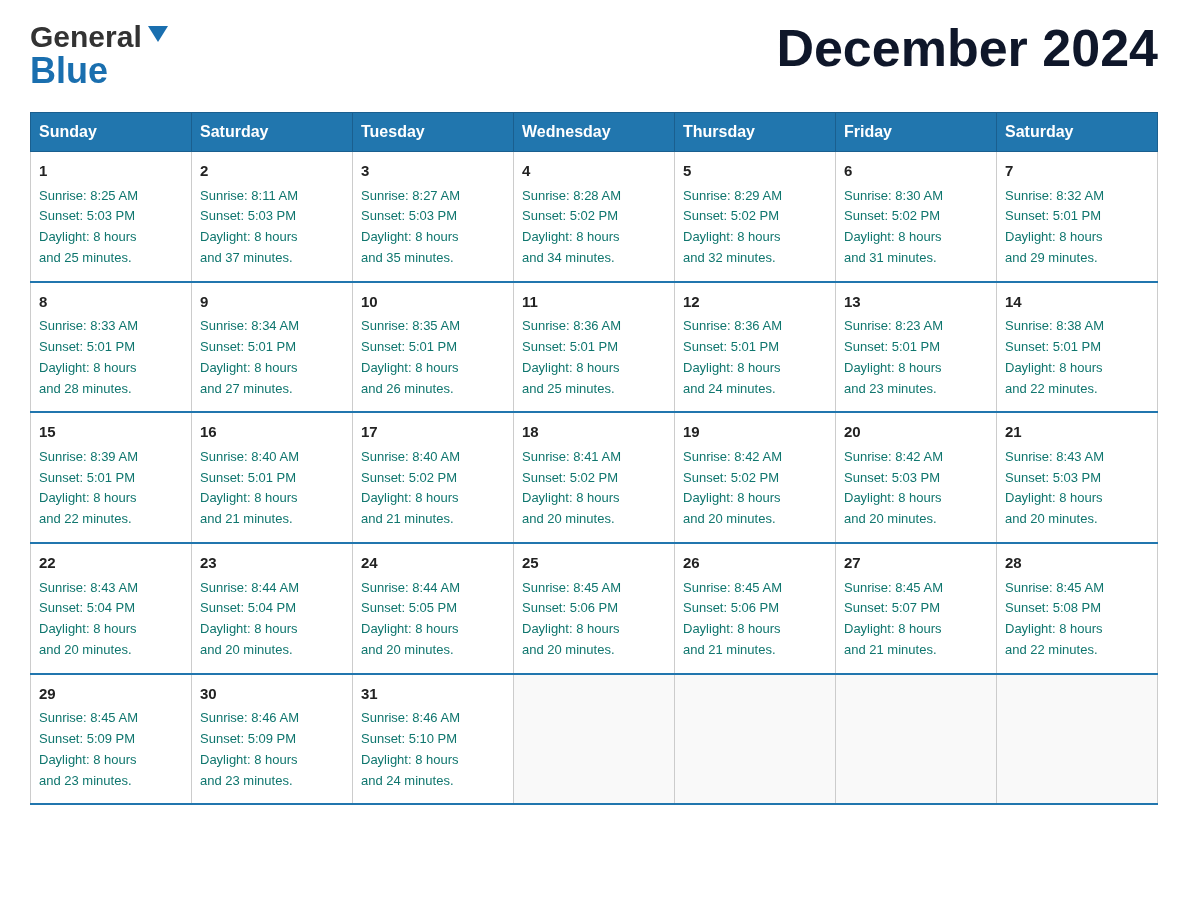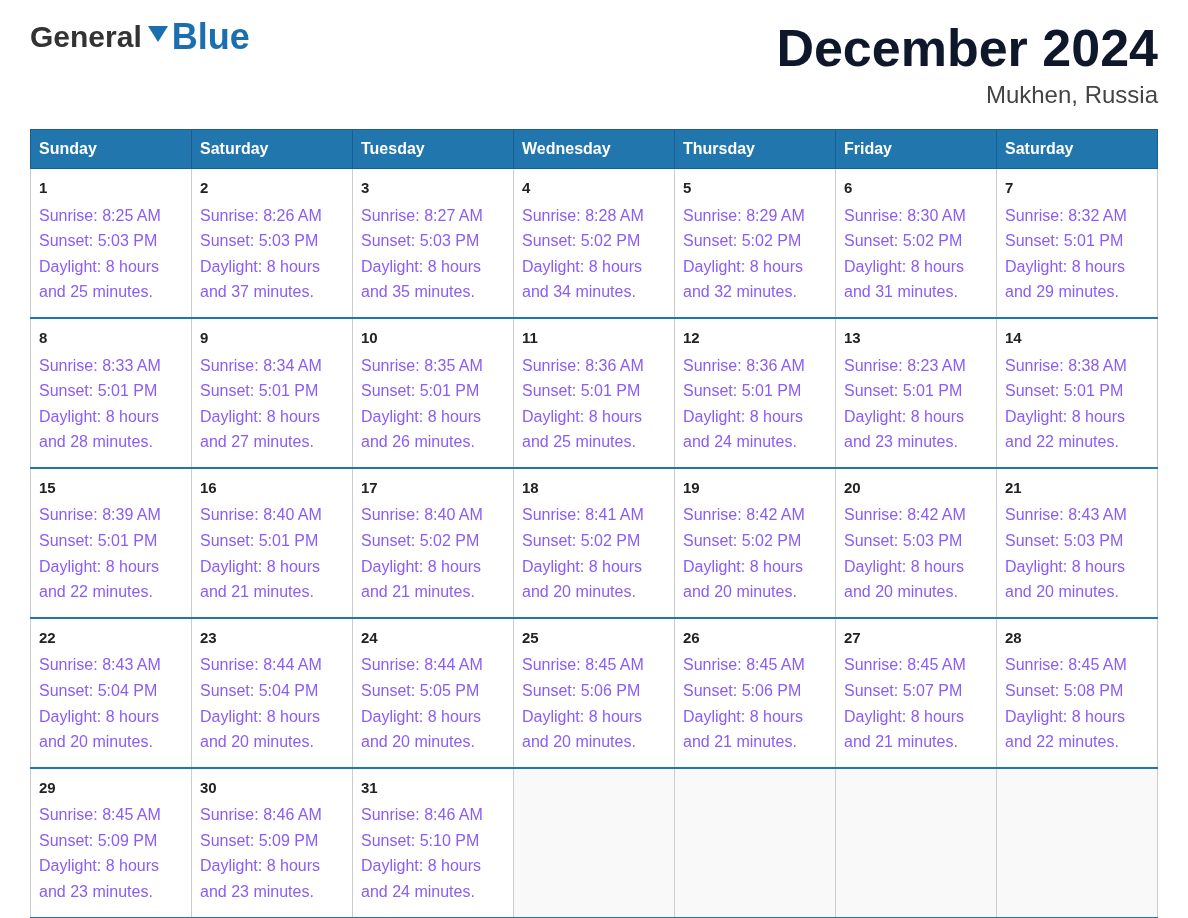--- a/index.html
+++ b/index.html
@@ -12,21 +12,21 @@
       padding: 20px 30px;
     }
     .header {
       display: flex;
       justify-content: space-between;
       align-items: flex-start;
       margin-bottom: 20px;
     }
     .logo {
       display: flex;
-      flex-direction: row;
+      flex-direction: column;
       align-items: flex-start;
       text-align: right;
     }
     .logo-bottom {
       font-size: 36px;
       font-weight: bold;
       color: #1a6faf;
       margin-top: -4px;
     }
     .title-block {
@@ -67,22 +67,22 @@
       width: 14.28%;
     }
     .calendar tbody tr td .day-num {
       font-size: 15px;
       font-weight: bold;
       display: block;
       margin-bottom: 3px;
       color: #222;
     }
     .calendar tbody tr td .day-info {
-      color: #8b5cf6;
-      font-size: 16px;
+      color: #0f766e;
+      font-size: 13px;
       line-height: 1.6;
     }
     .calendar tbody tr td.empty {
       background: #f9f9f9;
     }
     .calendar tbody tr {
       border-bottom: 2px solid #2176ae;
     }
     .logo-wrapper {
       display: flex;
@@ -97,21 +97,20 @@
     <div class="logo-wrapper">
       <span style="font-size:30px;font-weight:bold;color:#333;">General</span>
       <svg width="28" height="28" viewBox="0 0 28 28" style="margin-left:2px;margin-top:-6px;">
         <polygon points="4,6 24,6 14,22" fill="#1a6faf"></polygon>
       </svg>
     </div>
     <div class="logo-bottom">Blue</div>
   </div>
   <div class="title-block">
     <div class="month-title">December 2024</div>
-    <div class="location-title">Mukhen, Russia</div>
   </div>
 </div>
 
 <table class="calendar">
   <thead>
     <tr id="days-header">
         <th>Sunday</th>
         <th>Saturday</th>
         <th>Tuesday</th>
         <th>Wednesday</th>
@@ -121,21 +120,21 @@
       </tr>
   </thead>
   <tbody id="calendar-body">
       <tr>
         <td>
           <span class="day-num">1</span>
           <div class="day-info"><span>Sunrise: 8:25 AM</span><br><span>Sunset: 5:03 PM</span><br><span>Daylight: 8 hours</span><br><span>and 25 minutes.</span></div>
         </td>
         <td>
           <span class="day-num">2</span>
-          <div class="day-info"><span>Sunrise: 8:26 AM</span><br><span>Sunset: 5:03 PM</span><br><span>Daylight: 8 hours</span><br><span>and 37 minutes.</span></div>
+          <div class="day-info"><span>Sunrise: 8:11 AM</span><br><span>Sunset: 5:03 PM</span><br><span>Daylight: 8 hours</span><br><span>and 37 minutes.</span></div>
         </td>
         <td>
           <span class="day-num">3</span>
           <div class="day-info"><span>Sunrise: 8:27 AM</span><br><span>Sunset: 5:03 PM</span><br><span>Daylight: 8 hours</span><br><span>and 35 minutes.</span></div>
         </td>
         <td>
           <span class="day-num">4</span>
           <div class="day-info"><span>Sunrise: 8:28 AM</span><br><span>Sunset: 5:02 PM</span><br><span>Daylight: 8 hours</span><br><span>and 34 minutes.</span></div>
         </td>
         <td>

